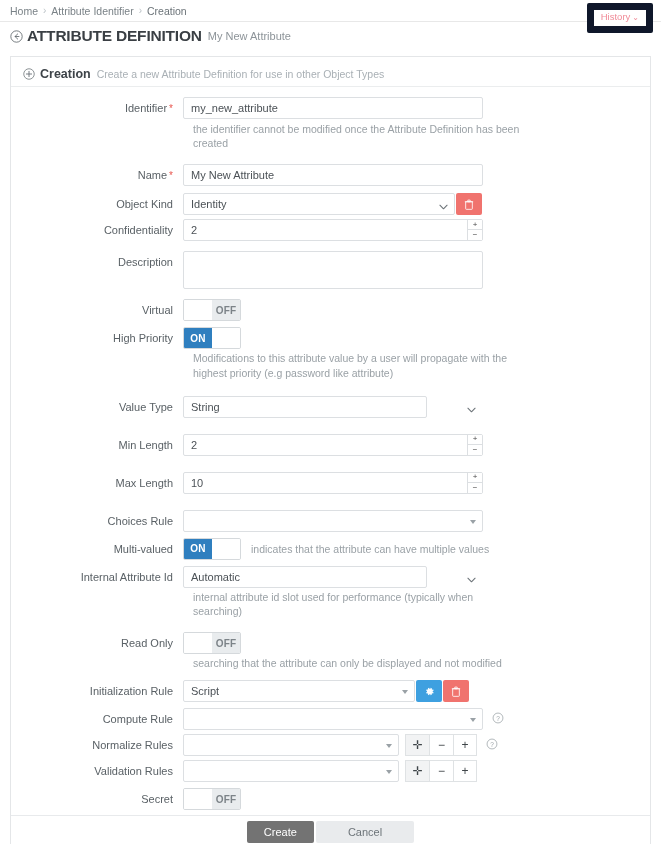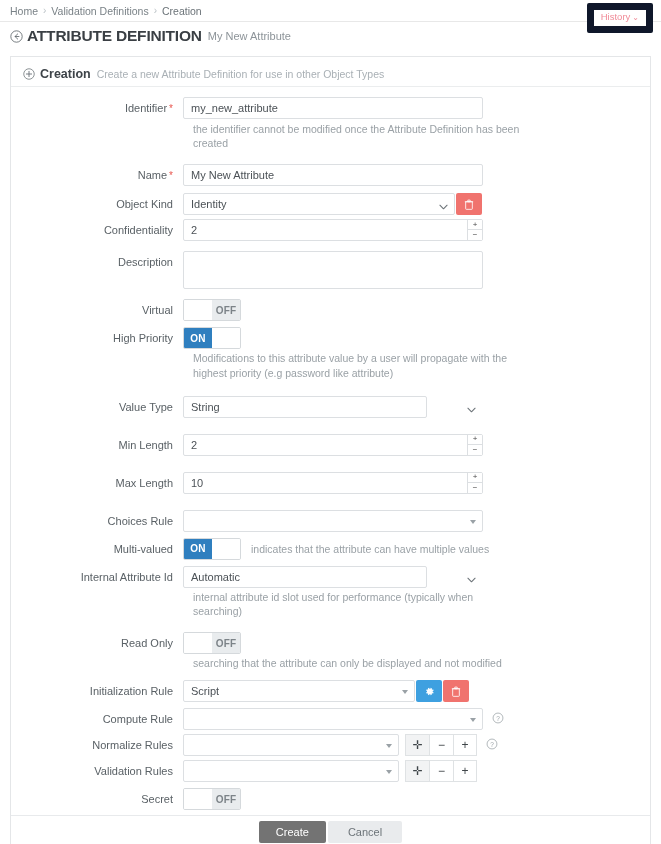--- a/index.html
+++ b/index.html
@@ -246,32 +246,32 @@
   .btn-create {
     background: #737373; color: #fff;
     border: none; border-radius: 2px;
     font-size: 11px; padding: 5px 17px;
     cursor: pointer;
     font-family: "Liberation Sans", sans-serif;
   }
   .btn-cancel {
     background: #e9ebed; color: #6d7479;
     border: none; border-radius: 2px;
-    font-size: 11px; padding: 5px 20px;
+    font-size: 11px; padding: 5px 32px;
     cursor: pointer;
     font-family: "Liberation Sans", sans-serif;
   }
 </style>
 </head>
 <body>
 
 <div class="breadcrumb-bar">
   <span class="crumb">Home</span>
   <span class="crumb-sep">›</span>
-  <span class="crumb">Validation Definitions</span>
+  <span class="crumb">Attribute Identifier</span>
   <span class="crumb-sep">›</span>
   <span class="crumb last">Creation</span>
 
   <div class="history-btn">
     <span>History</span><span class="caret">⌄</span>
   </div>
 </div>
 
 <div class="page-title-row">
   <span class="back-icon">

